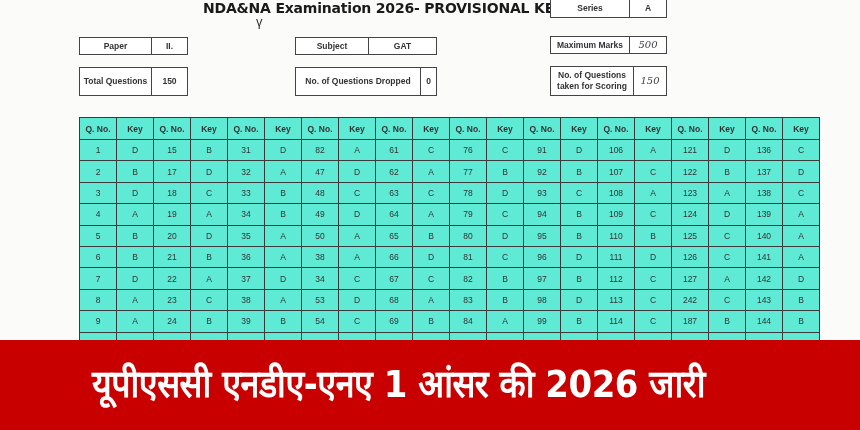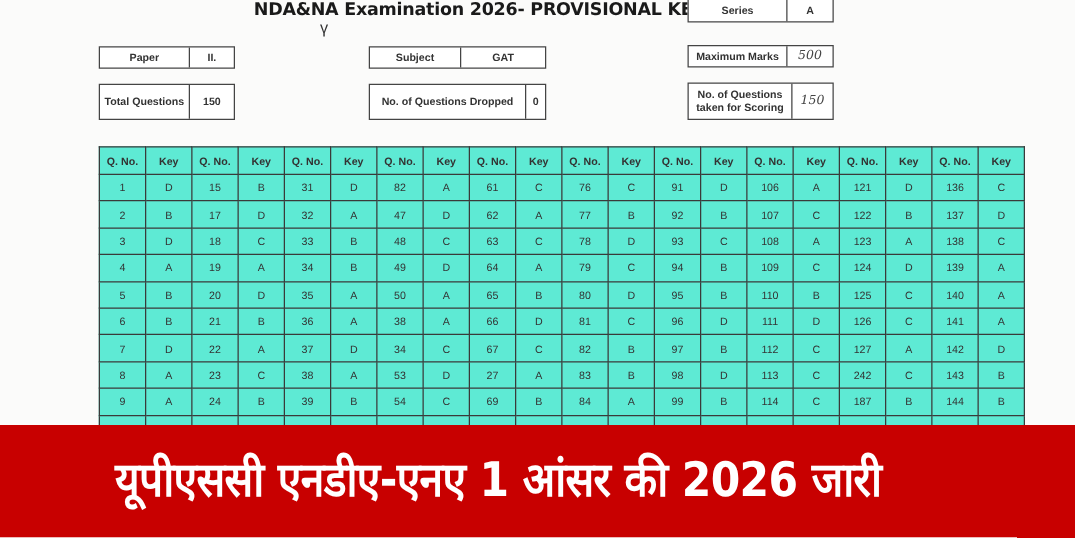--- a/index.html
+++ b/index.html
@@ -239,21 +239,21 @@
       </tr>
       <tr>
         <td>8</td>
         <td>A</td>
         <td>23</td>
         <td>C</td>
         <td>38</td>
         <td>A</td>
         <td>53</td>
         <td>D</td>
-        <td>27</td>
+        <td>68</td>
         <td>A</td>
         <td>83</td>
         <td>B</td>
         <td>98</td>
         <td>D</td>
         <td>113</td>
         <td>C</td>
         <td>242</td>
         <td>C</td>
         <td>143</td>

